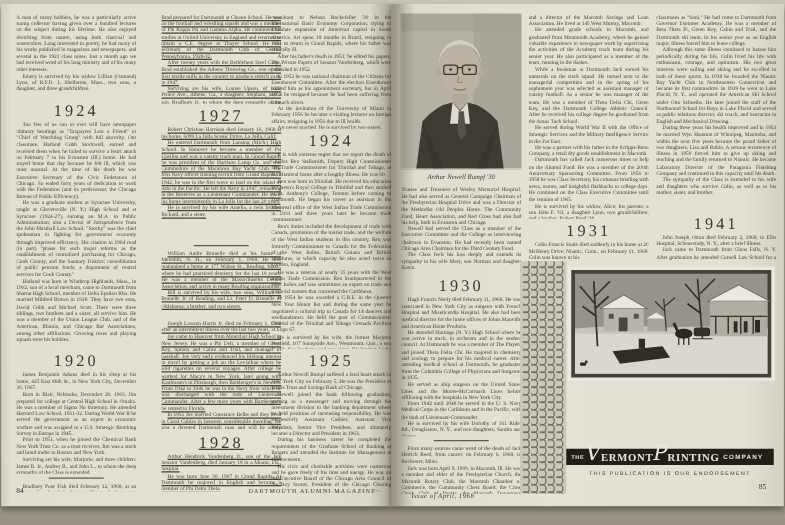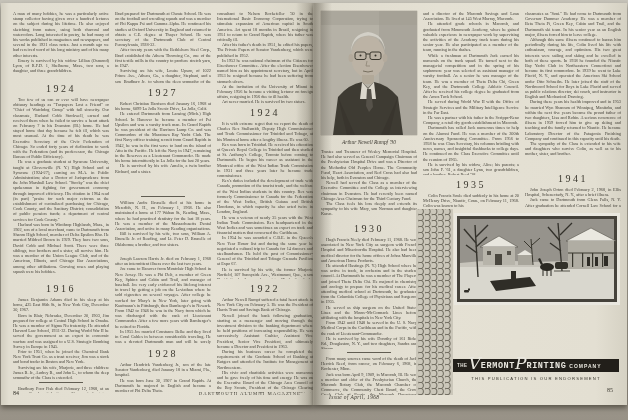--- a/index.html
+++ b/index.html
@@ -12,42 +12,42 @@
        background:linear-gradient(90deg,#d2cec0 0,#e2ded1 8px,#e5e1d4 70%,#dcd8ca 94%,#cfcbbd 100%);}
   .page.right{left:312px;width:314px;
        background:linear-gradient(90deg,#c9c5b7 0,#dfdbce 12px,#e5e1d4 40%,#e3dfd2 90%,#d5d1c3 100%);}
   .gutter{position:absolute;left:295px;top:0;width:36px;height:402px;pointer-events:none;
        background:linear-gradient(90deg,rgba(60,52,38,0) 0,rgba(60,52,38,.22) 42%,rgba(50,44,32,.34) 52%,rgba(60,52,38,0) 100%);}
   .col{position:absolute;width:96px;font-size:4.3px;line-height:5.2px;text-align:justify;
        color:#45423a;overflow:hidden;}
   .seg{overflow:hidden;}
   .para{margin:0;text-indent:5px;}
   .para.ni{text-indent:0;}
-  .year{font-size:10px;line-height:10px;text-align:center;letter-spacing:2.5px;
+  .year{font-size:13px;line-height:10px;text-align:center;letter-spacing:2.5px;
         color:#3b382f;margin:5px 0 3px 0;}
   .rule{width:44px;height:1px;background:#615d52;margin:3px auto;}
   .photo-frame{position:absolute;left:8px;top:8px;width:96px;height:124px;overflow:hidden;
         box-shadow:0 0 1px rgba(40,35,25,.6);}
   .caption{position:absolute;left:4px;top:136px;width:104px;text-align:center;
         font-style:italic;font-size:5.4px;color:#3e3b33;}
   .footer-num{position:absolute;font-size:6px;color:#3d3a32;}
   .footer-mag{position:absolute;right:12px;bottom:9px;font-size:4.8px;letter-spacing:1px;color:#4a473e;}
   .footer-issue{position:absolute;left:16px;bottom:5px;font-style:italic;font-size:5.4px;
         letter-spacing:.4px;color:#3d3a32;}
   .ornament{position:absolute;left:103px;top:206px;width:37px;height:186px;overflow:hidden;
         background:#cbc7ba;color:#6e6a5e;font-size:9.5px;line-height:6px;word-break:break-all;
         font-family:"DejaVu Sans",sans-serif;text-align:center;}
   .ad-pic{position:absolute;left:141px;top:210px;width:166px;height:92px;}
   .vp-bar{position:absolute;left:140px;top:356px;width:166px;height:13px;background:#221f1a;
         display:flex;align-items:center;padding:0 4px;box-sizing:border-box;}
   .vp-the{font-family:"Liberation Sans",sans-serif;font-size:4.5px;font-weight:bold;
         color:#e9e7df;letter-spacing:.5px;margin-right:1px;}
   .vp-init{font-family:"DejaVu Serif",serif;font-style:italic;font-size:17px;line-height:8px;
         color:#e9e7df;position:relative;top:-3px;}
-  .vp-word{font-family:Liberation Mono, monospace;font-size:8.5px;font-weight:bold;
+  .vp-word{font-family:Liberation Serif, serif;font-size:8.5px;font-weight:bold;
         color:#e9e7df;letter-spacing:.6px;}
   .vp-co{font-family:"Liberation Sans",sans-serif;font-size:5px;font-weight:bold;
         color:#e9e7df;letter-spacing:1px;margin-left:3px;}
   .vp-tag{position:absolute;left:140px;top:373px;width:166px;text-align:center;
         font-family:"Liberation Sans",sans-serif;font-size:4.2px;letter-spacing:1.2px;color:#39362e;}
 </style>
 </head>
 <body>
 
 <div class="spread">
@@ -57,33 +57,33 @@
         <div class="seg" style="height: 68px;">
           <p class="para ni">A man of many hobbies, he was a particularly active stamp collector having given over a hundred lectures on the subject during his lifetime. He also enjoyed sketching from nature, using both charcoal and watercolors. Long interested in poetry, he had many of his works published in magazines and newspapers, and several in the 1921 class notes. Just a month ago we had received word of his long ministry and of his many other interests.</p>
           <p class="para">Emery is survived by his widow Lillian (Osmond) Lyon, of R.F.D. 1, Shelburne, Mass., two sons, a daughter, and three grandchildren.</p>
         </div>
         <div class="year">1924</div>
         <div class="seg" style="height: 182px;">
           <p class="para">Too few of us can or ever will have newspaper obituary headings as "Taxpayers Lost a Friend" or "Chief of Watchdog Group" with full sincerity. Our classmate, Harland Cobb Stockwell, earned and received them when he failed to survive a heart attack on February 7 in his Evanston (Ill.) home. He had stayed home that day because he felt ill, which was most unusual. At the time of his death he was Executive Secretary of the Civic Federation of Chicago. So ended forty years of dedication to work with the Federation (and its predecessor, the Chicago Bureau of Public Efficiency).</p>
           <p class="para">He was a graduate student at Syracuse University, taught at Gloversville (N. Y.) High School and at Syracuse (1924-27), earning an M.A. in Public Administration; also a Doctor of Jurisprudence from the John Marshall Law School. "Stocky" was the chief spokesman in fighting for government economy through improved efficiency. His citation in 1964 read (in part) "praise for such major reforms as the establishment of centralized purchasing for Chicago, Cook County, and the Sanitary District; consolidation of public pension funds; a department of central services for Cook County."</p>
           <p class="para">Harland was born in Winthrop Highlands, Mass., in 1902, son of a local merchant, came to Dartmouth from Sharon High School, member of Delta Epsilon Rho. He married Mildred Brown in 1929. They have two sons, David Cobb and Michael Scott. There were three siblings, two brothers and a sister, all survive him. He was a member of the Union League Club, and of the American, Illinois, and Chicago Bar Associations, among other affiliations. Growing roses and playing squash were his hobbies.</p>
         </div>
-        <div class="year">1916</div>
+        <div class="year">1920</div>
         <div class="seg" style="height: 82px;">
           <p class="para">James Benjamin Adams died in his sleep at his home, 425 East 86th St., in New York City, December 30, 1967.</p>
           <p class="para">Born in Blair, Nebraska, December 20, 1903, Jim prepared for college at Central High School in Omaha. He was a member of Sigma Nu fraternity. He attended Harvard Law School, 1931-32. During World War II he served the government as an expert in economic warfare and was assigned to a U.S. Strategic Bombing Survey in Europe in 1945.</p>
           <p class="para">Prior to 1951, when he joined the Chemical Bank New York Trust Co. as a trust receiver, Jim was a stock and bond trader in Boston and New York.</p>
           <p class="para">Surviving are his wife, Marjorie, and three children: James B. Jr., Audrey B., and John L., to whom the deep sympathy of the Class is extended.</p>
         </div>
         <div class="rule"></div>
         <div class="seg" style="height: 17px;">
           <p class="para">Bradbury Poor Fisk died February 12, 1968, at an Athens, Ga., hospital after an illness of about two weeks.</p>
         </div>
       </div>
-    <div class="col" style="left:114px;top:8px;height:382px;">
+    <div class="col" style="left:128px;top:8px;height:382px;text-decoration:underline;">
         <div class="seg" style="height: 72px;">
           <p class="para ni">Brad prepared for Dartmouth at Choate School. He was on the football and wrestling squads and was a member of Phi Kappa Psi and Gamma Alpha. He continued his studies at Oxford University in England and returned to obtain a C.E. degree at Thayer School. He was secretary of the Dartmouth Club of Central Pennsylvania, 1928-32.</p>
           <p class="para">After twenty years with the Bethlehem Steel Corp., Brad established the Athens Throwing Co., one of the first textile mills in the country to produce stretch yarn, in 1947.</p>
           <p class="para">Surviving are his wife, Louise Upson, of 1022 Prince Ave., Athens, Ga., a daughter, Stephani, and a son, Bradbury Jr., to whom the deep sympathy of the Class is extended.</p>
         </div>
         <div class="year">1927</div>
         <div class="seg" style="height: 92px;">
           <p class="para">Robert Christian Harrison died January 16, 1968 at his home, 6099 La Jolla Scenic Drive, La Jolla, Calif.</p>
           <p class="para">He entered Dartmouth from Lansing (Mich.) High School. In Hanover he became a member of Psi Upsilon and was a varsity track man. In Grand Rapids he was president of the Harrison Lamp Co. and was Commodore of the Macatawa Bay Yacht Club. The first Navy officer training recruit from Grand Rapids in 1942, he was in the first wave to land on the island of Attu in the Pacific. He left the Navy in 1947, remaining in the Reserves as a Lieutenant Commander. He made his home intermittently in La Jolla for the last 20 years.</p>
           <p class="para">He is survived by his wife Amelia, a twin brother Richard, and a sister.</p>
@@ -114,21 +114,21 @@
         </div>
         <div class="year">1924</div>
         <div class="seg" style="height: 158px;">
           <p class="para">It is with extreme regret that we report the death of Charles Rex Stallsmith, Deputy High Commissioner and Trade Commissioner for Trinidad and Tobago, at his Montreal home after a lengthy illness. He was 60.</p>
           <p class="para">Rex was born in Trinidad. He received his education at Queen's Royal College in Trinidad and then studied at St. Anthony's College, Toronto before coming to Dartmouth. He began his career as assistant in the Montreal office of the West Indian Trade Commission in 1931 and three years later he became trade commissioner.</p>
           <p class="para">Rex's duties included the development of trade with Canada, promotion of the tourist trade, and the welfare of the West Indian students in this country. Rex was formerly Commissioner to Canada for the Federation of the West Indies, British Guiana and British Honduras, in which capacity he also acted twice in London, England.</p>
           <p class="para">He was a veteran of nearly 35 years with the West Indian Trade Commission. Rex headquartered in the West Indies and was sometimes an expert on trade and financial matters that concerned the Caribbean.</p>
           <p class="para">In 1954 he was awarded a C.B.E. in the Queen's New Year Honor list and during the same year he negotiated a cultural trip to Canada for 14 dancers and steelbandsmen. He held the post of Commissioner-General of the Trinidad and Tobago Grenada Pavilion at Expo 67.</p>
           <p class="para">He is survived by his wife, the former Marjorie Norfield, 107 Sunnyside Ave., Westmount, Que., a son David, five brothers, and one sister. His brother Andre was Dartmouth '21.</p>
         </div>
-        <div class="year">1922</div>
+        <div class="year">1925</div>
         <div class="seg" style="height: 104px;">
           <p class="para">Arthur Newell Rumpf suffered a fatal heart attack in New York City on February 5. He was the President of Harris Trust and Savings Bank of Chicago.</p>
           <p class="para">Newell joined the bank following graduation, starting as a messenger and moving through the investment division to the banking department where he held positions of increasing responsibility. He was successively Assistant Cashier, Assistant Vice President, Senior Vice President, and ultimately became a Director and President in 1963.</p>
           <p class="para">During his business career he completed the requirements of the Graduate School of Banking at Rutgers and attended the Institute for Management at Northwestern.</p>
           <p class="para">His civic and charitable activities were numerous and he gave freely of his time and energy. He was on the Executive Board of the Chicago Area Council of the Boy Scouts, President of the Chicago Clearing House Association, Director of the Chicago Association of Commerce, Subcommittee Chairman on Urban Progress of the Chicago Urban League, and</p>
         </div>
       </div>
     <div class="footer-num" style="left:12px;bottom:9px;">84</div>
     <div class="footer-mag">DARTMOUTH ALUMNI MAGAZINE</div>
   </div>
@@ -186,21 +186,21 @@
     <div class="col" style="left:110px;top:8px;height:198px;">
         <div class="seg" style="height: 164px;">
           <p class="para ni">and a director of the Macomb Savings and Loan Association. He lived at 145 West Murray, Macomb.</p>
           <p class="para">He attended grade schools in Macomb, and graduated from Monmouth Academy, where he gained valuable experience in newspaper work by supervising the activities of the Academy track team during his senior year. He also participated as a member of the team, running in the dashes.</p>
           <p class="para">While a freshman at Dartmouth Jack earned his numerals on the track squad. He turned next to the managerial competition and in the spring of his sophomore year was selected as assistant manager of varsity football. As a senior he was manager of the team. He was a member of Theta Delta Chi, Green Key, and the Dartmouth College Athletic Council. After he received his college degree he graduated from the Amos Tuck School.</p>
           <p class="para">He served during World War II with the Office of Strategic Services and the Military Intelligence Service in the Far East.</p>
           <p class="para">He was a partner with his father in the Scripps-Reno Company, a retail dry goods establishment in Macomb.</p>
           <p class="para">Dartmouth has called Jack numerous times to help on the Alumni Fund. He was a member of the 200th Anniversary Sponsoring Committee. From 1956 to 1958 he was Class Secretary, his columns bristling with news, names, and insightful flashbacks to college days. He continued on the Class Executive Committee until the reunion of 1965.</p>
           <p class="para">He is survived by his widow, Alice; his parents; a son John F. '61, a daughter Lynn, two grandchildren, and a brother, Robert Reed '38.</p>
         </div>
-        <div class="year">1935</div>
+        <div class="year">1931</div>
         <div class="seg" style="height: 20px;">
           <p class="para">Colin Francis Soule died suddenly in his home at 20 McHenry Drive, Niantic, Conn., on February 11, 1968. Colin was known to his</p>
         </div>
       </div>
     <div class="col" style="left:212px;top:8px;height:198px;font-family:Liberation Serif, serif;">
         <div class="seg" style="height: 158px;">
           <p class="para ni">classmates as "Soni." He had come to Dartmouth from Governor Dummer Academy. He was a member of Beta Theta Pi, Green Key, Cabin and Trail, and the Dartmouth ski team. In his senior year as an English major, illness forced him to leave college.</p>
           <p class="para">Although this same illness continued to harass him periodically during his life, Colin lived his life with enthusiasm, courage, and optimism. His two great interests were sailing and skiing and he excelled in both of these sports. In 1938 he founded the Niantic Bay Yacht Club in Northeastern Connecticut and became its first commodore. In 1939 he went to Lake Placid, N. Y., and operated the American Ski School under Otto Schneibs. He later joined the staff of the Northwood School for Boys in Lake Placid and served as public relations director, ski coach, and instructor in English and Mechanical Drawing.</p>
           <p class="para">During these years his health improved and in 1953 he married Wyn Shannon of Winnipeg, Manitoba, and within the next five years became the proud father of two daughters, Lisa and Robin. A serious recurrence of illness in 1959 forced him to give up skiing and teaching and the family returned to Niantic. He became Laboratory Director of the Patagonia Finishing Company and continued in this capacity until his death.</p>
           <p class="para">The sympathy of the Class is extended to his wife and daughters who survive Colin, as well as to his mother, sister, and brother.</p>

